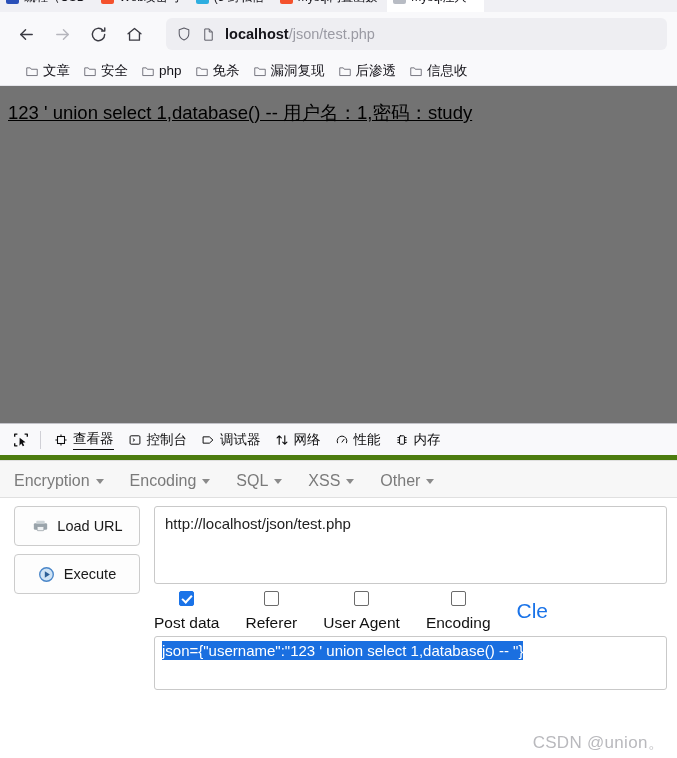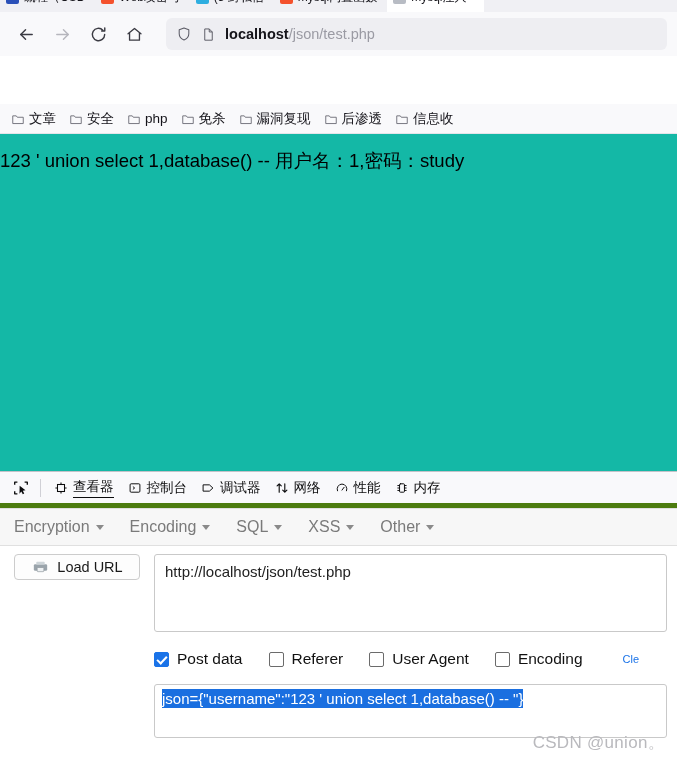--- a/index.html
+++ b/index.html
@@ -87,43 +87,43 @@
     white-space: nowrap;
     overflow: hidden;
   }
   .url-text .host { color: #15141a; font-weight: 600; text-align: right; }
 
   .bookmarks {
     height: 30px;
     background: #f9f9fb;
     display: flex;
     align-items: center;
-    padding: 0 6px;
+    padding: 0 20px;
     gap: 3px;
     overflow: hidden;
     border-bottom: 1px solid #e5e5ea;
-    margin-top: 48px;
   }
   .bm {
     display: flex; align-items: center; gap: 4px;
     padding: 3px 5px;
     border-radius: 4px;
     font-size: 13.5px;
     color: #15141a;
     white-space: nowrap;
     flex: 0 0 auto;
   }
   .bm svg { flex: 0 0 auto; color: #6b6b75; }
 
   
   .page {
-    background: #14b8a6;
+    background: #737373;
     height: 337px;
-    padding: 14px 8px 0 0;
-    overflow: hidden;
+    padding: 14px 8px 0 8px;
+    overflow: hidden;
+    text-decoration: underline;
   }
   .page-line {
     font-size: 18.5px;
     color: #000;
     white-space: nowrap;
     font-family: "Liberation Sans", "DejaVu Sans", sans-serif;
   }
 
   
   .devtools {
@@ -164,22 +164,22 @@
   }
 
   
   .hackbar { background: #ffffff; }
   .hb-menubar {
     background: #f7f7f7;
     border: 1px solid #e0e0e0;
     border-left: none; border-right: none;
     height: 38px;
     display: flex;
-    align-items: center;
-    padding: 0 14px;
+    align-items: flex-start;
+    padding: 11px 14px;
     gap: 26px;
   }
   .hb-menu {
     font-size: 16px;
     color: #7a7a7a;
     display: flex;
     align-items: center;
     gap: 6px;
   }
   .caret {
@@ -190,21 +190,21 @@
     display: inline-block;
   }
 
   .hb-body {
     display: flex;
     padding: 8px 0 0 14px;
     gap: 14px;
   }
   .hb-left { display: flex; flex-direction: column; gap: 8px; width: 126px; flex: 0 0 auto;}
   .hb-btn {
-    height: 26px;
+    height: 40px;
     border: 1px solid #ccc;
     border-radius: 4px;
     background: #fdfdfd;
     display: flex;
     align-items: center;
     justify-content: center;
     gap: 8px;
     font-size: 14.5px;
     color: #1a1a1a;
   }
@@ -227,20 +227,21 @@
     align-items: center;
     gap: 0;
     margin-top: 14px;
     height: 26px;
     white-space: nowrap;
   }
   .chk {
     display: flex; align-items: center; gap: 8px;
     font-size: 15.5px; color: #111;
     margin-right: 26px;
+    flex-direction: column;
   }
   .box {
     width: 15px; height: 15px;
     border: 1.6px solid #6b6b6b;
     border-radius: 2px;
     background: #fff;
     flex: 0 0 auto;
     position: relative;
   }
   .box.checked {
@@ -250,23 +251,23 @@
   .box.checked::after {
     content: "";
     position: absolute;
     left: 4.2px; top: 1.2px;
     width: 4px; height: 8px;
     border: solid #fff;
     border-width: 0 2px 2px 0;
     transform: rotate(43deg);
   }
   .clear-link {
-    font-size: 11px;
+    font-size: 21px;
     color: #1a73e8;
-    margin-left: 14px;
+    margin-left: 0;
   }
   .hb-post {
     margin-top: 12px;
     border: 1px solid #c9c9c9;
     border-radius: 3px;
     height: 54px;
     padding: 5px 7px;
     background: #fff;
     overflow: hidden;
     width: 513px;
@@ -509,20 +510,29 @@
         <div class="hb-left">
           <div class="hb-btn">
             <span class="bico">
               <svg width="17" height="15" viewBox="0 0 20 18" fill="none">
                 <rect x="2" y="5" width="16" height="8" rx="1.6" fill="#9aa4ab"></rect>
                 <rect x="5" y="2.2" width="10" height="3.6" rx="0.8" fill="#cdd4d8"></rect>
                 <rect x="6" y="9" width="8" height="5" rx="0.8" fill="#eef1f3" stroke="#8c969c" stroke-width="0.8"></rect>
               </svg>
             </span>
             <span>Load URL</span>
+          </div>
+          <div class="hb-btn">
+            <span class="bico">
+              <svg width="17" height="17" viewBox="0 0 20 20">
+                <circle cx="10" cy="10" r="8" fill="#cfe3f5" stroke="#4a86c8" stroke-width="1.6"></circle>
+                <path d="M8 6.2l6 3.8-6 3.8z" fill="#2c5f96"></path>
+              </svg>
+            </span>
+            <span>Execute</span>
           </div>
         </div>
 
         <div class="hb-right">
           <div class="hb-url">http://localhost/json/test.php</div>
 
           <div class="hb-checks">
             <label class="chk">
               <span class="box checked"></span>
               <span>Post data</span>

